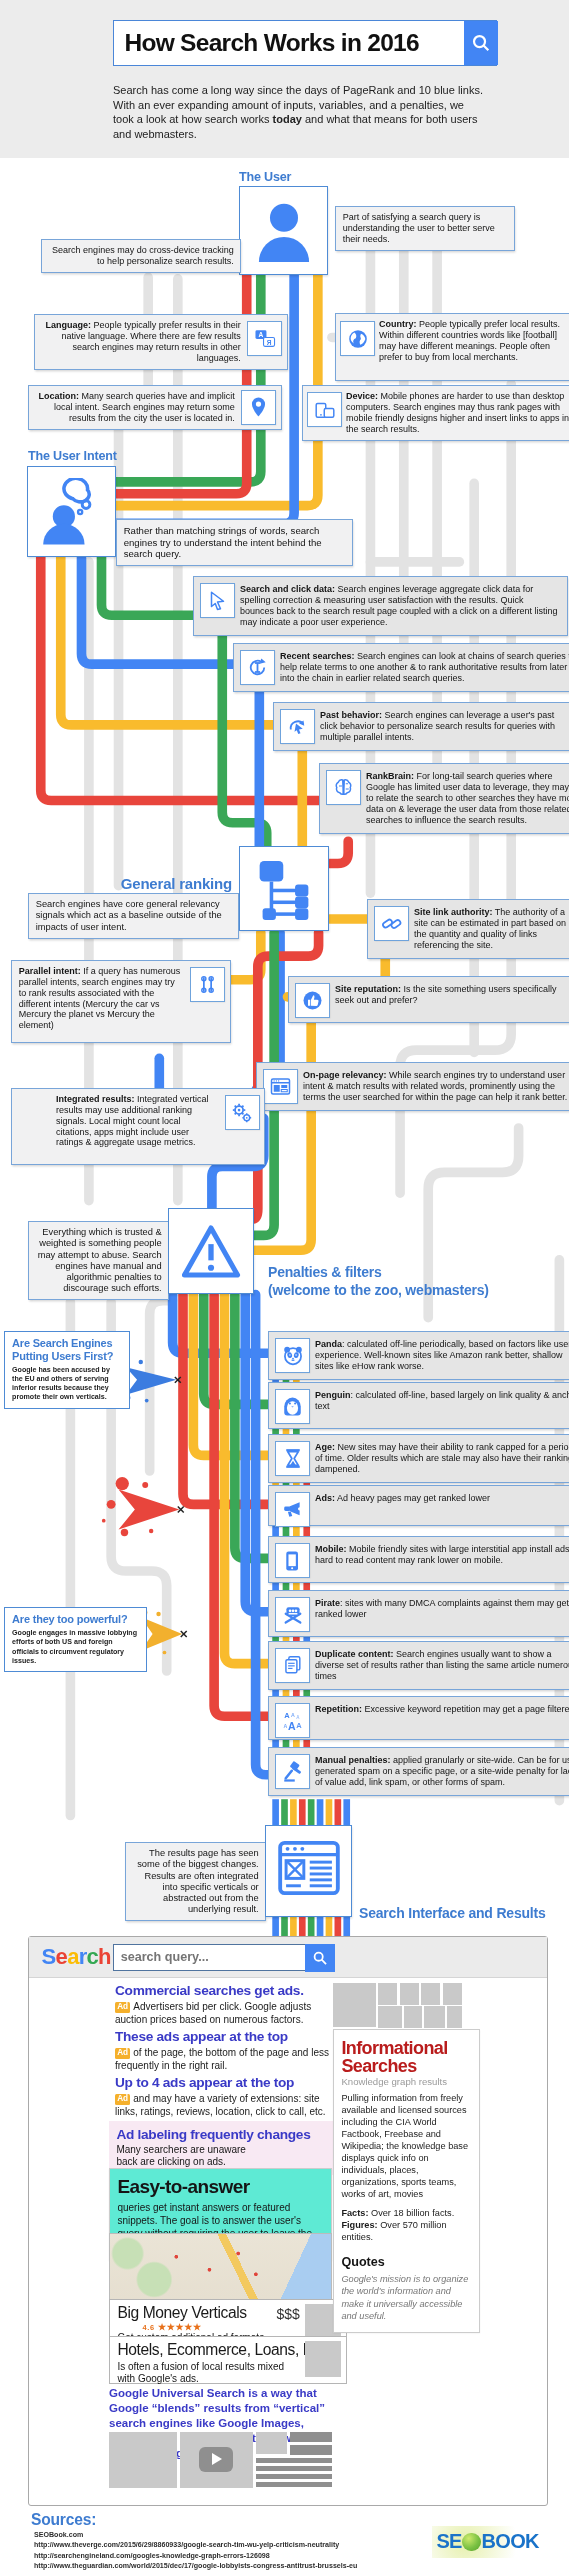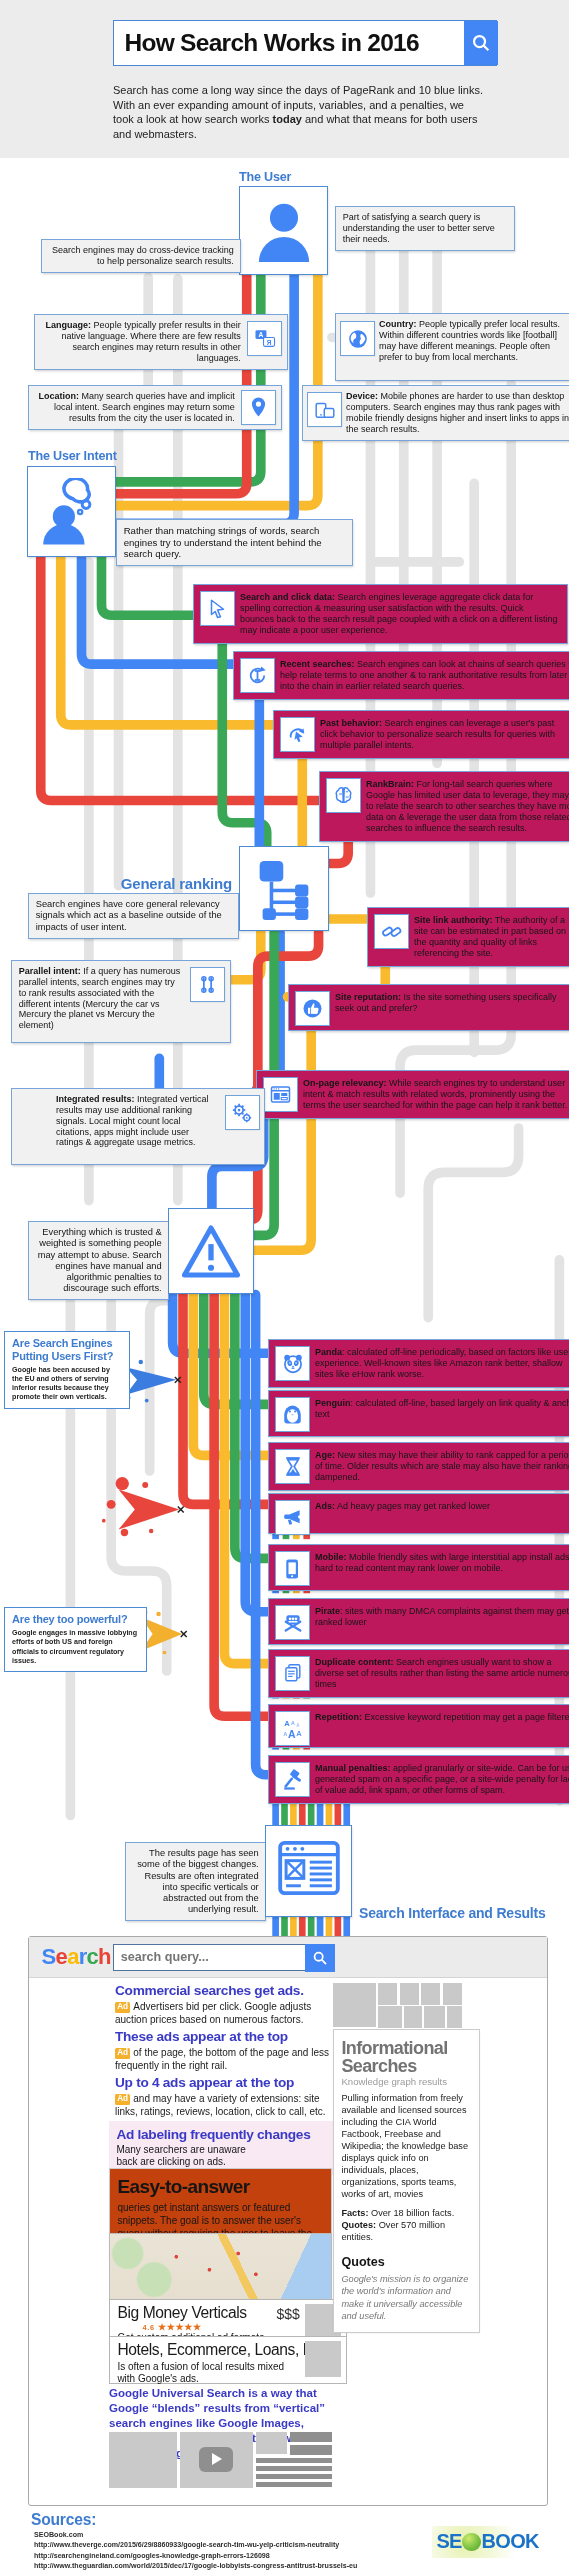--- a/index.html
+++ b/index.html
@@ -20,58 +20,58 @@
   .box b{font-weight:bold;}
   .right{text-align:right;}
   .whitebox{position:absolute;background:#fff;border:1.5px solid #4e8bd5;box-shadow:0.7px 1.5px 2.2px rgba(0,0,0,.15);
      z-index:3;display:flex;align-items:center;justify-content:center;}
   .iconbox{position:absolute;width:33px;height:33px;background:#fff;border:1.1px solid #6fa3dc;
      display:flex;align-items:center;justify-content:center;z-index:4;box-shadow:0.7px 0.7px 1.5px rgba(0,0,0,.12);}
   .biglabel{position:absolute;color:#3e7cd0;font-weight:bold;z-index:3;letter-spacing:-0.2px;}
   .callout{position:absolute;background:#fff;border:1.5px solid #4e8bd5;padding:5.2px 6.7px;z-index:3;}
   .callout .t{color:#3e7cd0;font-weight:bold;font-size:11px;line-height:1.12;margin-bottom:3.7px;letter-spacing:-0.2px;}
   .callout .b{font-size:7.1px;line-height:1.3;font-weight:bold;color:#222;}
-  .pen{position:absolute;left:268px;width:268px;background:#be185d;border:0.7px solid #78a5d9;
-     box-shadow:0.7px 1.5px 2.2px rgba(0,0,0,.18);padding:7.4px 7.4px 7.4px 46px;font-size:9px;line-height:1.2;z-index:3;min-height:30px;margin-top:8px;}
+  .pen{position:absolute;left:268px;width:268px;background:#e5e5e5;border:0.7px solid #78a5d9;
+     box-shadow:0.7px 1.5px 2.2px rgba(0,0,0,.18);padding:7.4px 7.4px 7.4px 46px;font-size:9px;line-height:1.2;z-index:3;min-height:30px;}
   .pen .iconbox{left:6px;top:6px;}
   
   #serp{position:absolute;left:28px;top:1936px;width:518px;height:568px;background:#fff;
      border:1.5px solid #a9a9a9;border-radius:3px;z-index:3;}
   #serp .band{position:absolute;left:0;top:0;width:100%;height:40px;background:#ebebeb;border-bottom:0.7px solid #d5d5d5;}
   .slogo{position:absolute;left:12.6px;top:7.4px;font-size:22px;font-weight:bold;letter-spacing:-0.7px;}
   .sin{position:absolute;left:84px;top:6.7px;width:191px;height:25px;border:1.5px solid #50749f;background:#fff;
      font-family:"Liberation Sans",sans-serif;font-size:12.6px;font-weight:bold;padding:0 6.7px;outline:none;color:#222;}
   .sbtn2{position:absolute;left:276px;top:6.7px;width:30px;height:28px;background:#4285f4;border:0;
      display:flex;align-items:center;justify-content:center;cursor:pointer;}
   .ph{position:absolute;color:#3a3ac6;font-weight:bold;font-size:13.7px;letter-spacing:-0.3px;}
   .pbody{position:absolute;font-size:10px;line-height:1.25;color:#1b1b1b;width:226px;}
   .adb{display:inline-block;background:#f5b02c;color:#fff;font-weight:bold;font-size:8.2px;
       padding:0 2.2px;border-radius:1.5px;margin-right:3px;vertical-align:0.7px;}
   .pinkbox{position:absolute;left:80px;width:221px;background:#f8e9f3;padding:6px 7.4px;}
-  .easybox{position:absolute;left:80px;width:206px;background:#c2410c;border:0.7px solid #ccc;padding:6.7px 7.4px;
+  .easybox{position:absolute;left:80px;width:206px;background:#5eead4;border:0.7px solid #ccc;padding:6.7px 7.4px;
       box-shadow:0 0.7px 1.5px rgba(0,0,0,.1);}
   .mapbox{position:absolute;left:80px;top:296px;width:221px;height:65px;border:0.7px solid #bbb;
       background:
        radial-gradient(circle at 30% 35%, #e0453a 0 1.5px, transparent 2.2px),
        radial-gradient(circle at 45% 55%, #e0453a 0 1.5px, transparent 2.2px),
        radial-gradient(circle at 58% 30%, #e0453a 0 1.5px, transparent 2.2px),
        radial-gradient(circle at 66% 62%, #e0453a 0 1.5px, transparent 2.2px),
        radial-gradient(circle at 20% 70%, #c7e0b6 0 9%, transparent 10%),
        radial-gradient(circle at 8% 30%, #c7e0b6 0 7%, transparent 8%),
        linear-gradient(64deg, transparent 55%, #f3c95f 55%, #f3c95f 58.5%, transparent 58.5%),
        linear-gradient(115deg, transparent 80%, #a9cdf1 80%),
        linear-gradient(#eae4d6,#e6dfd0);}
   .thumb{background:#c9c9c9;}
   .minicard{position:absolute;left:80px;width:221px;background:#fff;border:0.7px solid #b5b5b5;padding:4.4px 7.4px;}
   .minicard .tt{font-size:15.6px;letter-spacing:-0.4px;color:#1a1a1a;}
   .stars{color:#e7711b;font-size:9px;font-weight:bold;letter-spacing:0.7px;margin-left:25px;}
   .gridtile{position:absolute;background:#c9c9c9;}
   .infocard{position:absolute;left:304px;top:92px;width:130px;background:#fff;border:0.7px solid #ccc;
       padding:7.4px 7.4px 9px 7.4px;box-shadow:0 0.7px 1.5px rgba(0,0,0,.08);}
-  .infocard h2{margin:1.5px 0 1.5px 0;font-size:18px;line-height:1.0;letter-spacing:-0.6px;color:#737373;}
+  .infocard h2{margin:1.5px 0 1.5px 0;font-size:18px;line-height:1.0;letter-spacing:-0.6px;color:#b91c1c;}
   .kg{color:#9a9a9a;font-size:9.6px;margin-bottom:6px;}
   .ibody{font-size:9.2px;line-height:1.3;color:#1c1c1c;}
   .quote{font-style:italic;color:#777;font-size:9.2px;line-height:1.35;}
   .srcline{font-size:7.1px;font-weight:bold;color:#2e2e2e;line-height:1.45;text-decoration:none;display:block;}
   .seologo{position:absolute;left:432px;top:2526px;font-size:20px;font-weight:bold;color:#1a73c9;
       letter-spacing:-0.7px;z-index:3;display:flex;align-items:center;
       background:radial-gradient(circle at 30% 50%, rgba(205,225,90,.5), transparent 65%);padding:4.4px;}
   .ball{display:inline-block;width:18.5px;height:18.5px;border-radius:50%;margin:0 0.7px;
       background:radial-gradient(circle at 35% 30%, #cdea6b, #7ac143 55%, #55a12a);}
 </style>
@@ -432,20 +432,24 @@
 </div>
 
 <div class="box right" style="left:28px;top:1221px;width:126px;font-size:9.3px;"><span>Everything which is trusted &amp; weighted is something people may attempt to abuse. Search engines have manual and algorithmic penalties to discourage such efforts.</span></div>
 <div class="whitebox" style="left:168px;top:1208px;width:84px;height:84px;">
   <svg width="62" height="59" viewBox="0 0 42 40">
     <path d="M21,4 L39,36 L3,36 Z" fill="none" stroke="#4285f4" stroke-width="3.4" stroke-linejoin="round"></path>
     <line x1="21" y1="15" x2="21" y2="26" stroke="#4285f4" stroke-width="3.6"></line>
     <circle cx="21" cy="31" r="2.1" fill="#4285f4"></circle>
   </svg>
 </div>
+<div class="biglabel" style="left:268px;top:1264px;font-size:14px;line-height:1.25;">
+  <div>Penalties &amp; filters</div>
+      <div>(welcome to the zoo, webmasters)</div>
+</div>
 
 <div class="callout" style="left:4.4px;top:1331px;width:110px;">
   <div class="t">Are Search Engines Putting Users First?</div>
   <div class="b">Google has been accused by the EU and others of serving inferior results because they promote their own verticals.</div>
 </div>
 <div class="callout" style="left:4.4px;top:1607px;width:127px;">
   <div class="t">Are they too powerful?</div>
   <div class="b">Google engages in massive lobbying efforts of both US and foreign officials to circumvent regulatory issues.</div>
 </div>
 
@@ -652,21 +656,21 @@
     <div class="gridtile" style="left:349px;top:69px;width:24px;height:21.5px;"></div>
     <div class="gridtile" style="left:375px;top:69px;width:18px;height:21.5px;"></div>
     <div class="gridtile" style="left:395px;top:69px;width:21px;height:21.5px;"></div>
     <div class="gridtile" style="left:418px;top:69px;width:15px;height:21.5px;"></div>
   </div>
   <div class="infocard">
     <h2><span>Informational</span><br><span>Searches</span></h2>
     <div class="kg">Knowledge graph results</div>
     <div class="ibody">Pulling information from freely available and licensed sources including the CIA World Factbook, Freebase and Wikipedia; the knowledge base displays quick info on individuals, places, organizations, sports teams, works of art, movies</div>
     <div class="ibody" style="margin-top:7.4px;"><b>Facts:</b><span> Over 18 billion facts.</span></div>
-    <div class="ibody"><b>Quotes:</b><span> Over 570 million entities.</span></div>
+    <div class="ibody"><b>Figures:</b><span> Over 570 million entities.</span></div>
     <div style="font-size:12.6px;font-weight:bold;margin:10.4px 0 4.4px 0;">Quotes</div>
     <div class="quote">Google's mission is to organize the world's information and make it universally accessible and useful.</div>
   </div>
 </div>
 
 <div class="biglabel" style="left:31px;top:2511px;font-size:15.6px;">Sources:</div>
 <div style="position:absolute;left:34px;top:2530px;z-index:3;">
   <a class="srcline" href="#">SEOBook.com</a>
   <a class="srcline" href="#">http://www.theverge.com/2015/6/29/8860933/google-search-tim-wu-yelp-criticism-neutrality</a>
   <a class="srcline" href="#">http://searchengineland.com/googles-knowledge-graph-errors-126098</a>

